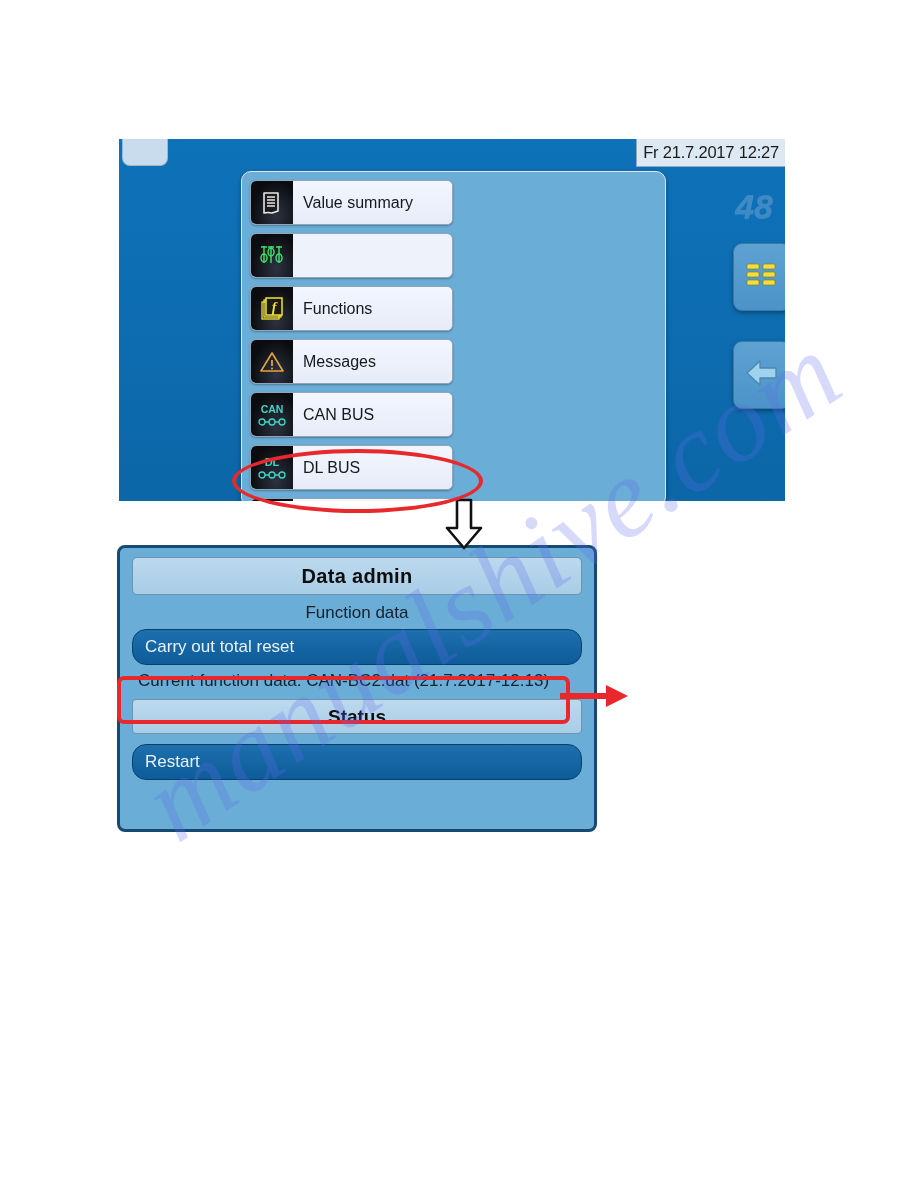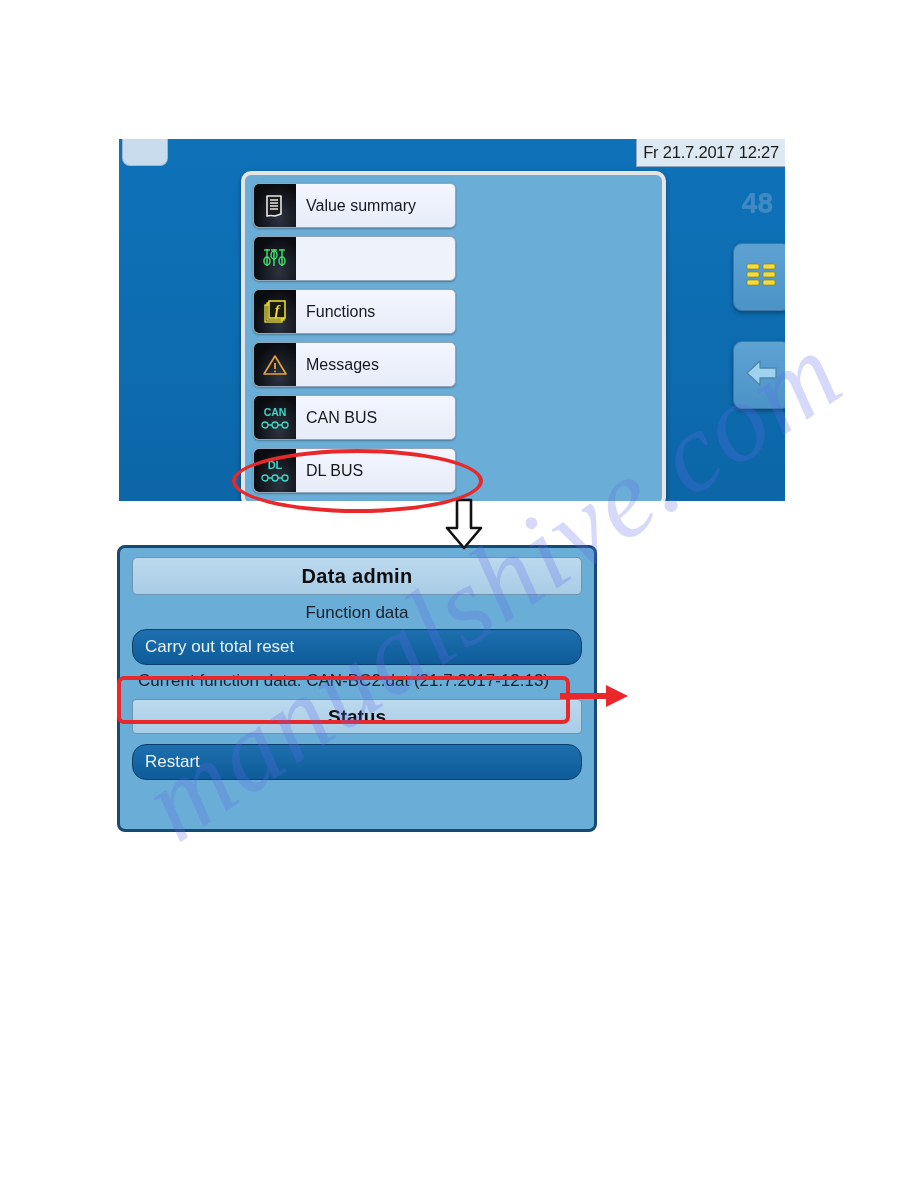--- a/index.html
+++ b/index.html
@@ -51,30 +51,31 @@
     background:#dde9f2;
     border-left:1px solid #8fa8bd;
     border-bottom:1px solid #8fa8bd;
     color:#1a1a1a;font-size:16.5px;line-height:27px;
     letter-spacing:-0.2px;
     white-space:nowrap;
     margin-left:21px;
   }
   #page-number{
     position:absolute;right:12px;top:48px;
-    font-size:28px;font-weight:bold;
+    font-size:34px;font-weight:bold;
     color:#3f89c4;
     text-shadow:0 1px 0 rgba(255,255,255,0.18);
+    font-style:italic;
   }
 
   
   #menu-panel{
     position:absolute;left:122px;top:32px;width:425px;height:336px;
     background:#6aadd6;
-    border:4px solid #e5e5e5;
+    border:1px solid #e5e5e5;
     border-radius:10px;
     box-shadow:0 2px 5px rgba(0,0,0,0.35);
     box-sizing:border-box;
     padding:8px 8px 0 8px;
   }
   .menu-grid{
     display:flex;flex-wrap:wrap;
     gap:8px 8px;
   }
   .menu-item{

